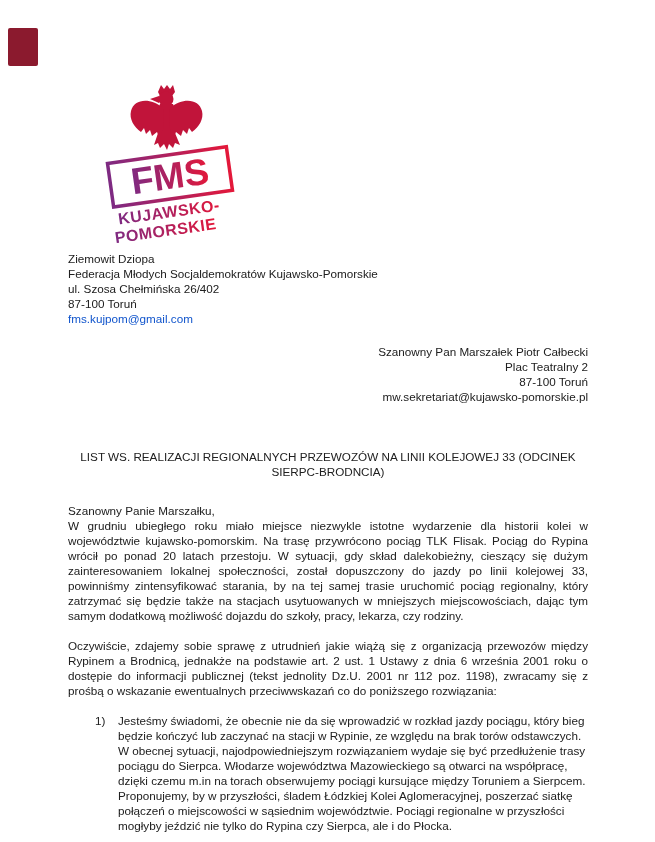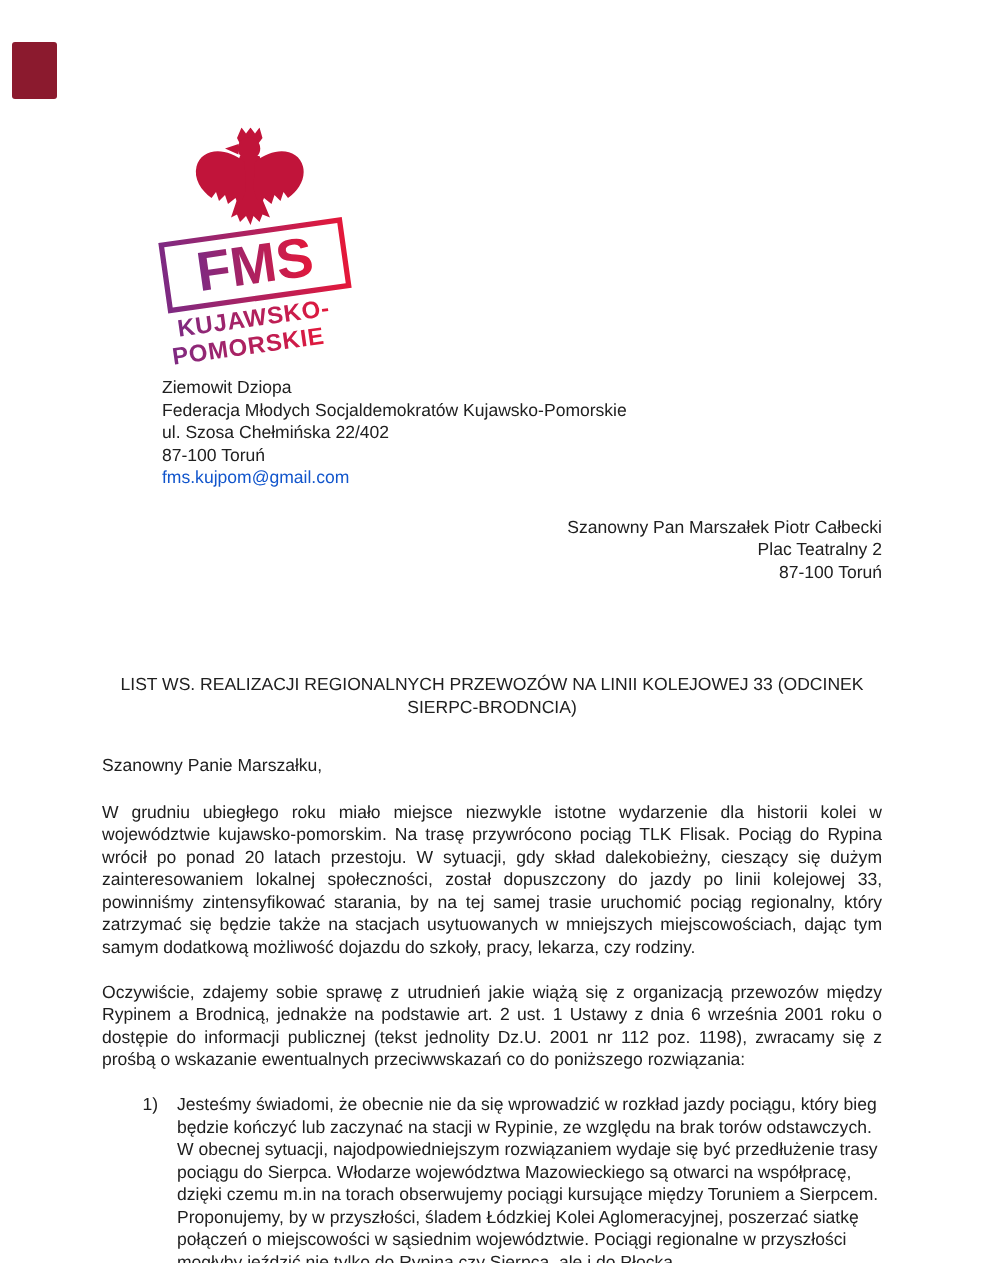--- a/index.html
+++ b/index.html
@@ -6,33 +6,33 @@
   .page{
     position:relative;width:655px;height:842px;background:#ffffff;overflow:hidden;
     font-family:"Liberation Sans","DejaVu Sans",sans-serif;
     color:#202020;font-size:11.7px;line-height:15px;
   }
   .corner-mark{
     position:absolute;left:8px;top:28px;width:30px;height:38px;
     background:#8b1a2e;border-radius:2px;
   }
   .logo{position:absolute;left:103px;top:85px;width:150px;height:165px;}
-  .sender{position:absolute;left:68px;top:251px;text-align:left;margin-left:40px;}
+  .sender{position:absolute;left:68px;top:251px;text-align:left;}
   .sender div{white-space:nowrap;}
   .link{color:#1155cc;cursor:pointer;}
   .recipient{position:absolute;right:67px;top:344px;text-align:right;}
   .recipient div{white-space:nowrap;}
   .subject{
     position:absolute;left:68px;right:67px;top:449px;
     text-align:center;line-height:15px;
   }
   .body-block{position:absolute;left:68px;top:503px;width:520px;}
   .salutation{margin:0;}
   .para{margin:0 0 15px 0;text-align:justify;}
-  .para:first-of-type{margin-top:16px;}
+  .para:first-of-type{margin-top:0;}
   .numbered-list{margin:0;}
   .list-item{display:flex;align-items:flex-start;padding-left:27px;}
   .list-num{width:23px;flex:0 0 23px;}
   .list-text{flex:1;text-align:left;}
 </style>
 </head>
 <body>
 
 <div class="page">
 
@@ -65,29 +65,30 @@
       <g transform="rotate(-8 70 135)">
         <text x="16" y="132" font-size="16" font-weight="bold" letter-spacing="0.5" font-family="Liberation Sans, DejaVu Sans, sans-serif" fill="url(#fmsg)">KUJAWSKO-</text>
         <text x="10" y="150" font-size="16" font-weight="bold" letter-spacing="0.5" font-family="Liberation Sans, DejaVu Sans, sans-serif" fill="url(#fmsg)">POMORSKIE</text>
       </g>
     </svg>
   </div>
 
   <div class="sender">
     <div>Ziemowit Dziopa</div>
     <div>Federacja Młodych Socjaldemokratów Kujawsko-Pomorskie</div>
-    <div>ul. Szosa Chełmińska 22/402</div>
+    <div>ul. Szosa Chełmińska 26/402</div>
     <div>87-100 Toruń</div>
     <div><span class="link">fms.kujpom@gmail.com</span></div>
   </div>
 
   <div class="recipient">
     <div>Szanowny Pan Marszałek Piotr Całbecki</div>
     <div>Plac Teatralny 2</div>
     <div>87-100 Toruń</div>
+    <div>mw.sekretariat@kujawsko-pomorskie.pl</div>
   </div>
 
   <div class="subject">LIST WS. REALIZACJI REGIONALNYCH PRZEWOZÓW NA LINII KOLEJOWEJ 33 (ODCINEK SIERPC-BRODNCIA)</div>
 
   <div class="body-block">
     <div class="salutation">Szanowny Panie Marszałku,</div>
     <p class="para">W grudniu ubiegłego roku miało miejsce niezwykle istotne wydarzenie dla historii kolei w województwie kujawsko-pomorskim. Na trasę przywrócono pociąg TLK Flisak. Pociąg do Rypina wrócił po ponad 20 latach przestoju. W sytuacji, gdy skład dalekobieżny, cieszący się dużym zainteresowaniem lokalnej społeczności, został dopuszczony do jazdy po linii kolejowej 33, powinniśmy zintensyfikować starania, by na tej samej trasie uruchomić pociąg regionalny, który zatrzymać się będzie także na stacjach usytuowanych w mniejszych miejscowościach, dając tym samym dodatkową możliwość dojazdu do szkoły, pracy, lekarza, czy rodziny.</p>
     <p class="para">Oczywiście, zdajemy sobie sprawę z utrudnień jakie wiążą się z organizacją przewozów między Rypinem a Brodnicą, jednakże na podstawie art. 2 ust. 1 Ustawy z dnia 6 września 2001 roku o dostępie do informacji publicznej (tekst jednolity Dz.U. 2001 nr 112 poz. 1198), zwracamy się z prośbą o wskazanie ewentualnych przeciwwskazań co do poniższego rozwiązania:</p>
     <div class="numbered-list">
       <div class="list-item">

